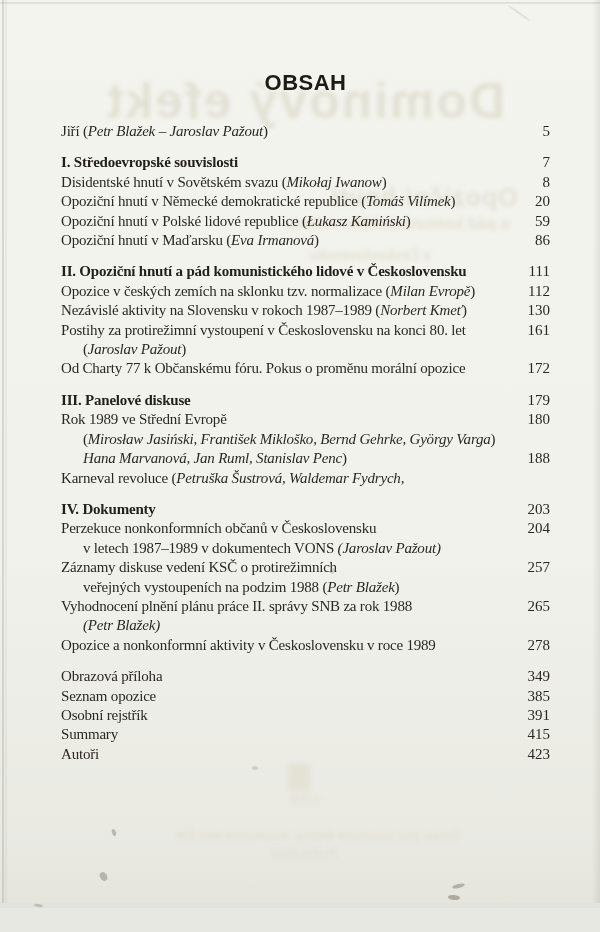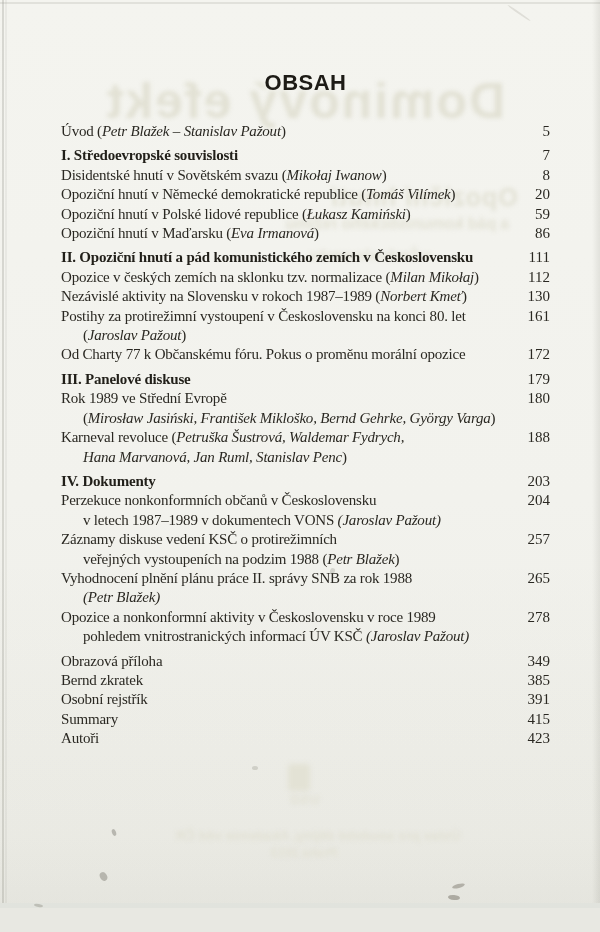--- a/index.html
+++ b/index.html
@@ -31,21 +31,21 @@
     background:#e3e2d5;border-radius:4px;filter:blur(2.5px);pointer-events:none;
   }
   
   .content{position:absolute;z-index:2;left:61px;top:70px;width:489px;}
   .title{
     font-family:"Liberation Sans","DejaVu Sans",sans-serif;
     font-weight:bold;font-size:22px;line-height:26px;letter-spacing:0.5px;
     text-align:center;color:#1d1b16;margin:0 0 26px 0;
   }
   .row{position:relative;padding-right:44px;}
-  .row.gap{margin-top:5px;}
+  .row.gap{margin-top:12px;}
   .row.bold .line{font-weight:bold;color:#211f19;}
   .line{font-size:15px;line-height:19.4px;letter-spacing:-0.2px;white-space:nowrap;}
   .line.cont{padding-left:22px;}
   .line i{font-style:italic;}
   .num{
     position:absolute;right:0;top:0;width:40px;text-align:right;
     font-size:15px;line-height:19.4px;color:#2a2822;
   }
   .row.bold .num{font-weight:normal;}
   
@@ -65,21 +65,21 @@
       <div class="ghost" style="left: 276px; top: 792px; width: 56px; font-size: 13px; letter-spacing: 1px;">USD</div>
       <div class="ghost" style="left: 150px; top: 828px; width: 336px; font-size: 13.5px; letter-spacing: 0px;">Ústav pro soudobé dějiny, Akademie věd ČR</div>
       <div class="ghost" style="left: 246px; top: 846px; width: 116px; font-size: 12.5px; letter-spacing: 0px;">Praha 2013</div>
     </div>
 
   <div class="content">
     <h1 class="title">OBSAH</h1>
     <div id="toc-list">
         <div class="row">
           <div class="lines">
-            <div class="line"><span>Úvod (</span><i>Petr Blažek – Stanislav Pažout</i><span>)</span></div>
+            <div class="line"><span>Jiří (</span><i>Petr Blažek – Jaroslav Pažout</i><span>)</span></div>
           </div>
           <div class="num">5</div>
         </div>
         <div class="row bold gap">
           <div class="lines">
             <div class="line"><span>I. Středoevropské souvislosti</span></div>
           </div>
           <div class="num">7</div>
         </div>
         <div class="row">
@@ -101,27 +101,27 @@
           <div class="num">59</div>
         </div>
         <div class="row">
           <div class="lines">
             <div class="line"><span>Opoziční hnutí v Maďarsku (</span><i>Eva Irmanová</i><span>)</span></div>
           </div>
           <div class="num">86</div>
         </div>
         <div class="row bold gap">
           <div class="lines">
-            <div class="line"><span>II. Opoziční hnutí a pád komunistického zemích v Československu</span></div>
+            <div class="line"><span>II. Opoziční hnutí a pád komunistického lidové v Československu</span></div>
           </div>
           <div class="num">111</div>
         </div>
         <div class="row">
           <div class="lines">
-            <div class="line"><span>Opozice v českých zemích na sklonku tzv. normalizace (</span><i>Milan Mikołaj</i><span>)</span></div>
+            <div class="line"><span>Opozice v českých zemích na sklonku tzv. normalizace (</span><i>Milan Evropě</i><span>)</span></div>
           </div>
           <div class="num">112</div>
         </div>
         <div class="row">
           <div class="lines">
             <div class="line"><span>Nezávislé aktivity na Slovensku v rokoch 1987–1989 (</span><i>Norbert Kmeť</i><span>)</span></div>
           </div>
           <div class="num">130</div>
         </div>
         <div class="row">
@@ -145,22 +145,22 @@
         </div>
         <div class="row">
           <div class="lines">
             <div class="line"><span>Rok 1989 ve Střední Evropě</span></div>
             <div class="line cont"><span>(</span><i>Mirosław Jasiński, František Mikloško, Bernd Gehrke, György Varga</i><span>)</span></div>
           </div>
           <div class="num">180</div>
         </div>
         <div class="row">
           <div class="lines">
+            <div class="line cont"><i>Hana Marvanová, Jan Ruml, Stanislav Penc</i><span>)</span></div>
             <div class="line"><span>Karneval revoluce (</span><i>Petruška Šustrová, Waldemar Fydrych,</i></div>
-            <div class="line cont"><i>Hana Marvanová, Jan Ruml, Stanislav Penc</i><span>)</span></div>
           </div>
           <div class="num">188</div>
         </div>
         <div class="row bold gap">
           <div class="lines">
             <div class="line"><span>IV. Dokumenty</span></div>
           </div>
           <div class="num">203</div>
         </div>
         <div class="row">
@@ -180,33 +180,32 @@
         <div class="row">
           <div class="lines">
             <div class="line"><span>Vyhodnocení plnění plánu práce II. správy SNB za rok 1988</span></div>
             <div class="line cont"><i>(Petr Blažek)</i></div>
           </div>
           <div class="num">265</div>
         </div>
         <div class="row">
           <div class="lines">
             <div class="line"><span>Opozice a nonkonformní aktivity v Československu v roce 1989</span></div>
-            <div class="line cont"><span>pohledem vnitrostranických informací ÚV KSČ </span><i>(Jaroslav Pažout)</i></div>
           </div>
           <div class="num">278</div>
         </div>
         <div class="row gap">
           <div class="lines">
             <div class="line"><span>Obrazová příloha</span></div>
           </div>
           <div class="num">349</div>
         </div>
         <div class="row">
           <div class="lines">
-            <div class="line"><span>Bernd zkratek</span></div>
+            <div class="line"><span>Seznam opozice</span></div>
           </div>
           <div class="num">385</div>
         </div>
         <div class="row">
           <div class="lines">
             <div class="line"><span>Osobní rejstřík</span></div>
           </div>
           <div class="num">391</div>
         </div>
         <div class="row">

